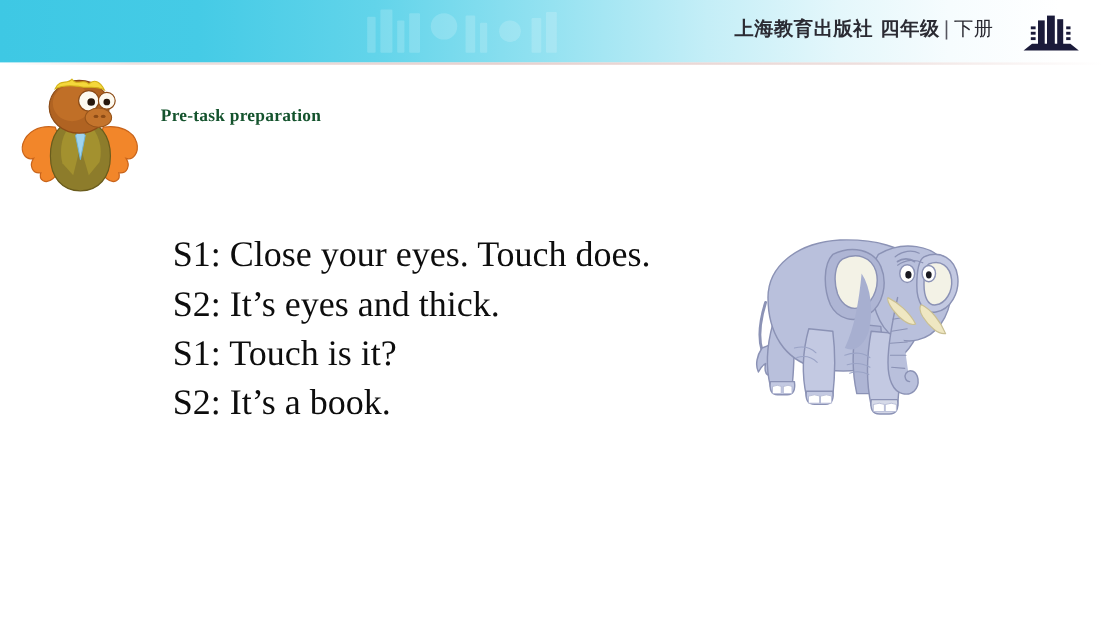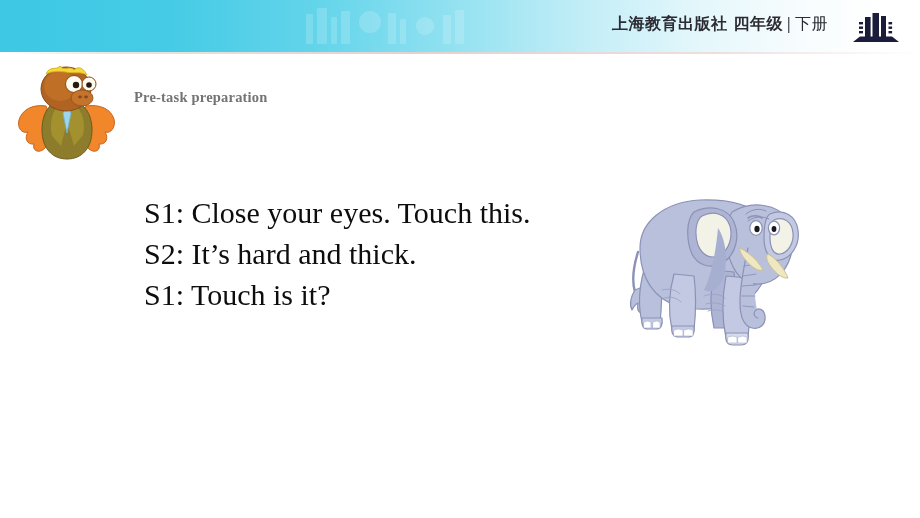--- a/index.html
+++ b/index.html
@@ -94,21 +94,21 @@
   }
 
   
   .section-label {
     position: absolute;
     left: 134px;
     top: 89px;
     font-family: "Liberation Serif", "DejaVu Serif", serif;
     font-size: 14.5px;
     font-weight: bold;
-    color: #737373;
+    color: #14532d;
     letter-spacing: 0.2px;
     white-space: nowrap;
   }
 
   
   .dialogue {
     position: absolute;
     left: 144px;
     top: 192px;
     width: 470px;
@@ -204,23 +204,24 @@
     <circle cx="73" cy="23" r="2.8" fill="#27180c"></circle>
 
     <ellipse cx="66" cy="36" rx="11" ry="8" fill="#c4742c" stroke="#96541a" stroke-width="0.9"></ellipse>
     <ellipse cx="64" cy="35" rx="2" ry="1.4" fill="#8c4b16"></ellipse>
     <ellipse cx="70" cy="35" rx="2" ry="1.4" fill="#8c4b16"></ellipse>
   </svg>
 
   <div class="section-label">Pre-task preparation</div>
 
   <div class="dialogue">
-    <div class="dialogue-line">S1: Close your eyes. Touch this.</div>
-    <div class="dialogue-line">S2: It’s hard and thick.</div>
+    <div class="dialogue-line">S1: Close your eyes. Touch does.</div>
+    <div class="dialogue-line">S2: It’s eyes and thick.</div>
     <div class="dialogue-line">S1: Touch is it?</div>
+    <div class="dialogue-line">S2: It’s a book.</div>
   </div>
 
   <svg class="elephant" viewBox="0 0 184 170">
     <g stroke="#8b92b5" stroke-width="1.2" stroke-linejoin="round" stroke-linecap="round">
 
       <path d="M16 74 C11 90 10 104 13 114" fill="none" stroke="#8b92b5" stroke-width="2.4"></path>
       <path d="M13 112 C9 118 7 126 10 132 C12 128 14 126 16 125
                C15 130 16 134 19 135 C19 130 21 126 23 124
                C24 128 27 130 29 128 C27 122 24 115 18 110 Z" fill="#b9c0dc"></path>
 

